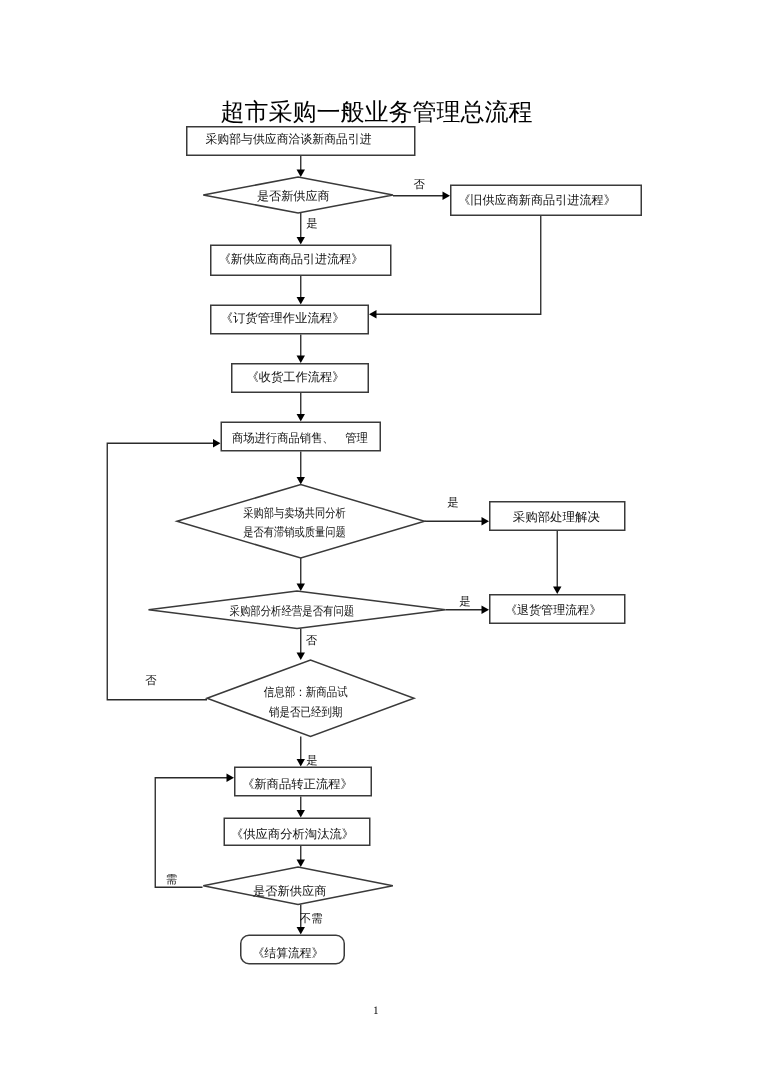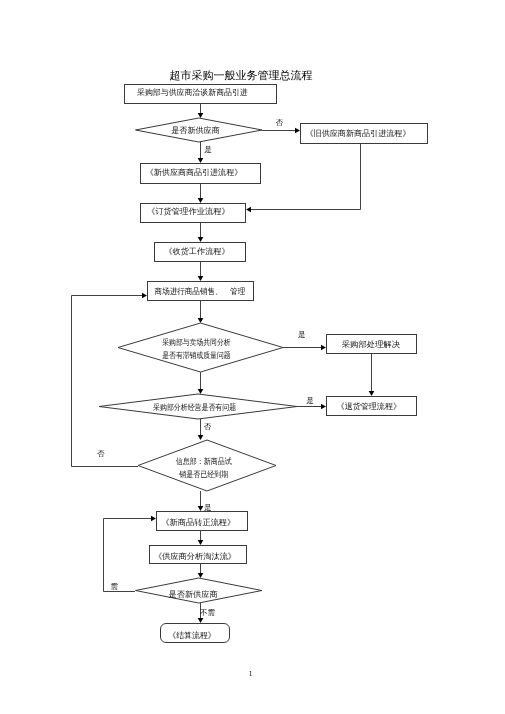--- a/index.html
+++ b/index.html
@@ -7,22 +7,22 @@
             -webkit-font-smoothing:antialiased;
             text-rendering:geometricPrecision;}
   body{width:505px;height:714px;overflow:hidden;
        font-family:"Liberation Serif", serif;}
   #page{position:relative;width:505px;height:714px;background:#fff;}
   svg#chart{position:absolute;left:0;top:0;width:505px;height:714px;}
   .node-text{font-family:"Liberation Serif", serif;fill:#111;text-anchor:middle;
              dominant-baseline:middle;font-size:8.1px;}
   .edge-label{font-family:"Liberation Serif", serif;fill:#111;text-anchor:middle;
               dominant-baseline:middle;font-size:7.6px;}
-  .title-text{position:absolute;left:0;top:68.5px;width:482px;text-align:center;
-              font-family:Liberation Serif, serif;color:#000;font-size:11px;
+  .title-text{position:absolute;left:10px;top:68.5px;width:482px;text-align:center;
+              font-family:Liberation Mono, monospace;color:#000;font-size:16px;
               line-height:14px;white-space:nowrap;}
   .pagenum{position:absolute;left:0;top:669px;width:501px;text-align:center;
            font-family:"Liberation Serif", serif;color:#000;font-size:7.5px;
            line-height:10px;}
   .shape{fill:#ffffff;stroke:#3a3a3a;stroke-width:1;}
   .conn{fill:none;stroke:#2b2b2b;stroke-width:0.9;}
 </style>
 </head>
 <body>
 

